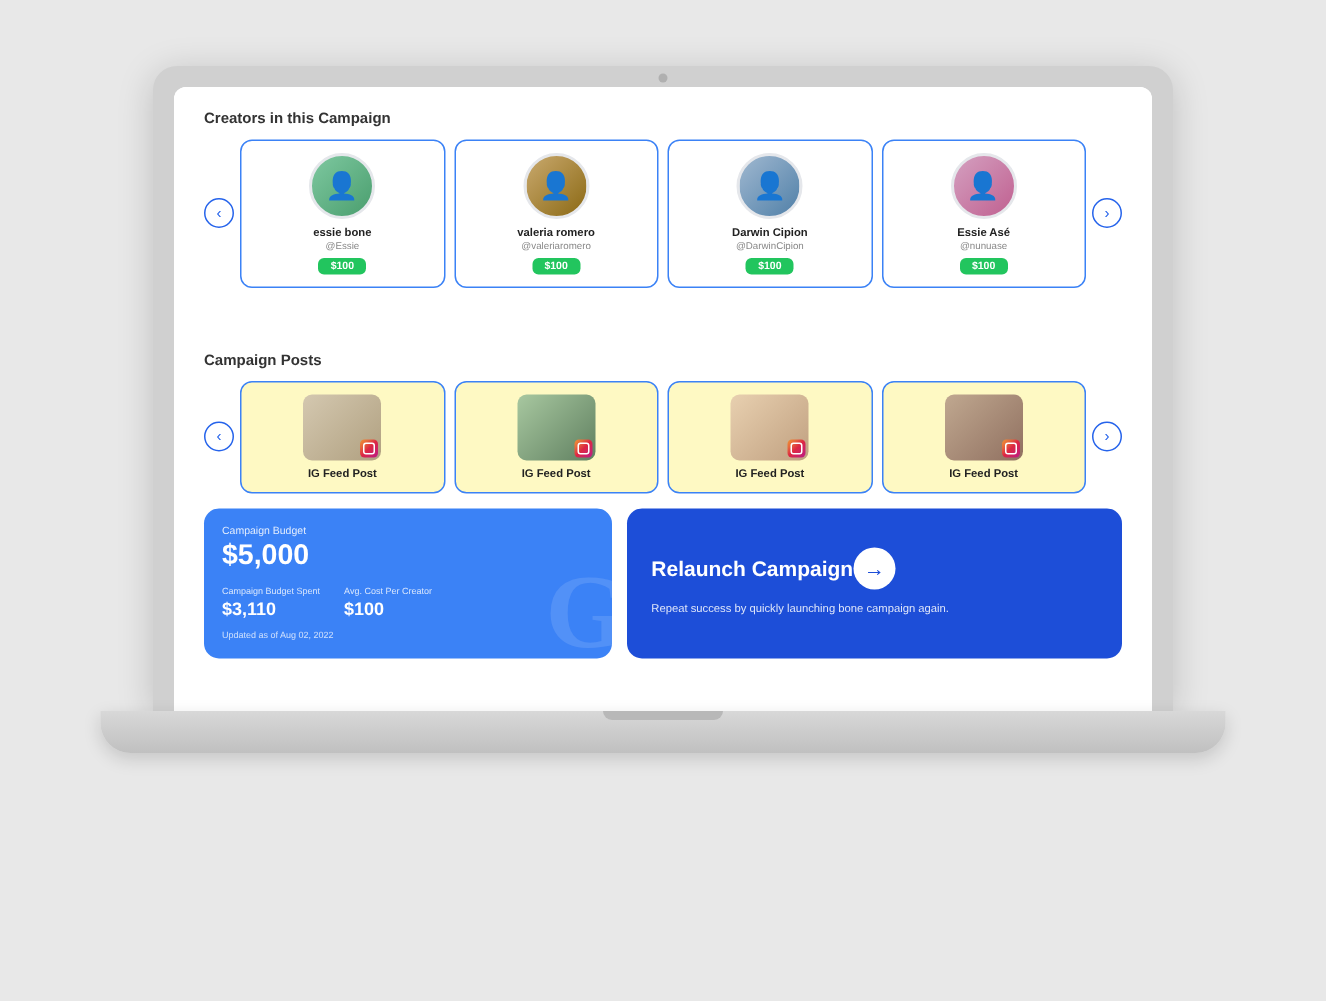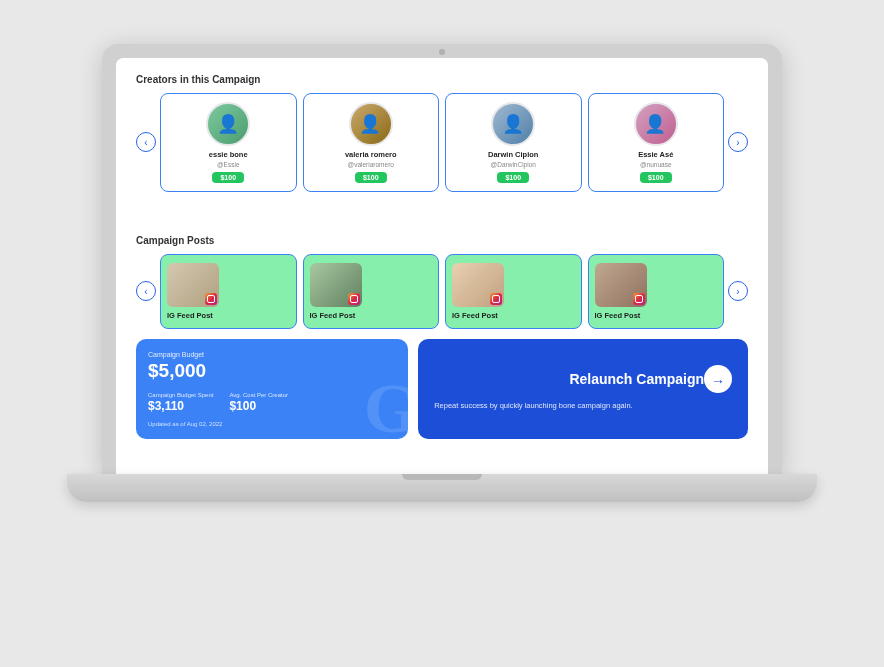--- a/index.html
+++ b/index.html
@@ -186,22 +186,22 @@
       margin-top: 43px;
     }
 
     .post-card {
       flex: 1;
       border: 1.5px solid #3b82f6;
       border-radius: 8px;
       padding: 8px 6px;
       display: flex;
       flex-direction: column;
-      align-items: flex-start;
-      background: #86efac;
+      align-items: center;
+      background: #fef9c3;
       min-width: 0;
     }
 
     .post-thumb {
       width: 52px;
       height: 44px;
       border-radius: 6px;
       background: #e5e7eb;
       overflow: hidden;
       position: relative;
@@ -307,21 +307,21 @@
       padding: 18px 16px;
       color: #fff;
       display: flex;
       flex-direction: column;
       justify-content: center;
     }
 
     .relaunch-header {
       display: flex;
       align-items: center;
-      justify-content: flex-end;
+      justify-content: flex-start;
       margin-bottom: 8px;
     }
 
     .relaunch-title {
       font-size: 14px;
       font-weight: 700;
     }
 
     .relaunch-arrow {
       width: 28px;

